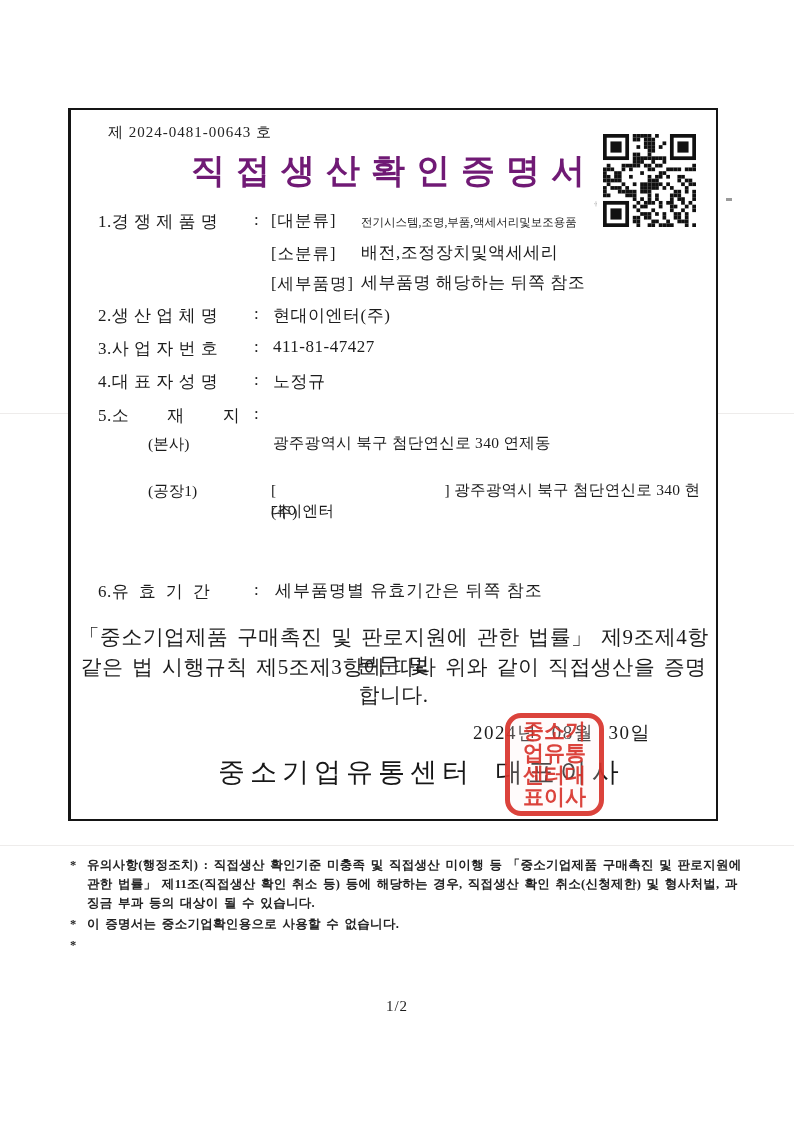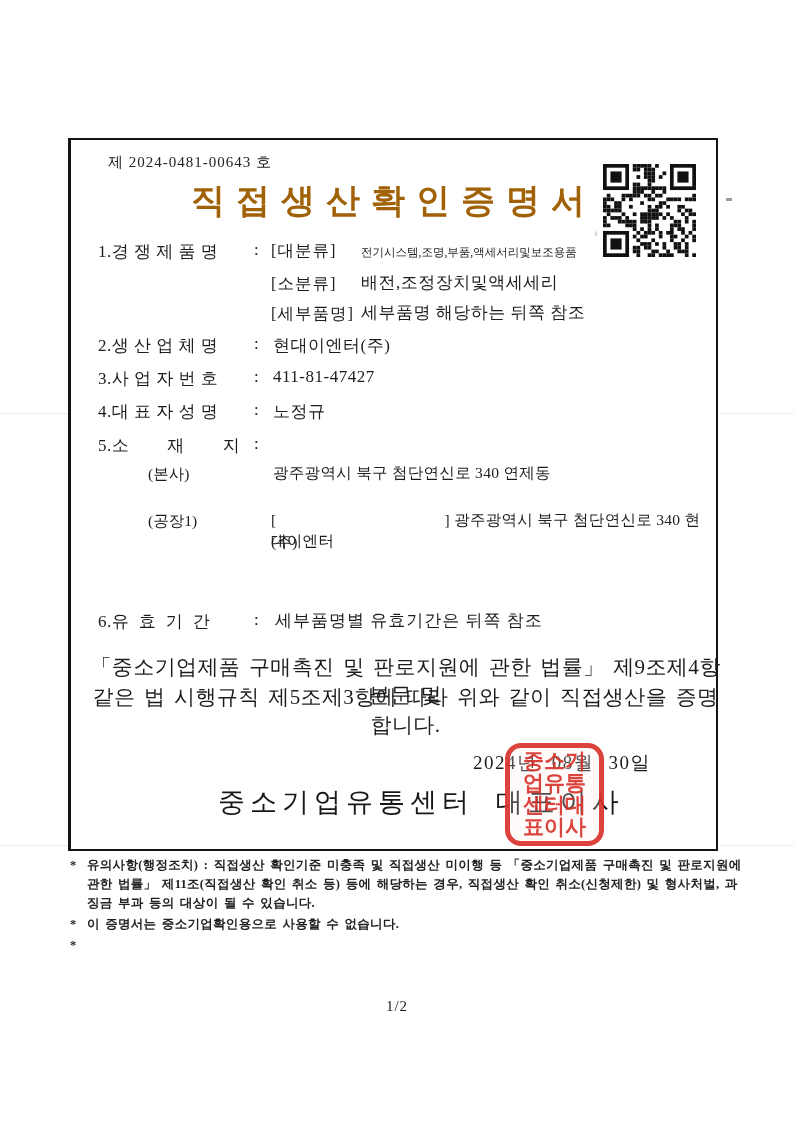--- a/index.html
+++ b/index.html
@@ -6,29 +6,28 @@
   html,body { background:#fff; }
   body {
     width:794px; height:1123px; position:relative; overflow:hidden;
     font-family:"Liberation Serif","DejaVu Serif",serif;
     color:#1c1c1c;
   }
   .abs { position:absolute; }
 
   
   .cert-box {
-    left:68px; top:138px; width:650px; height:713px;
+    left:68px; top:108px; width:650px; height:713px;
     border:2px solid #151515; border-left-width:3px;
     background:#fff;
-    padding-left:12px;
   }
   .doc-number { left:37px; top:13px; font-size:15px; letter-spacing:1px; color:#222; }
   .cert-title {
     left:0; top:38px; width:100%; text-align:center;
-    font-size:34px; font-weight:bold; letter-spacing:11px; color:#a16207;
+    font-size:34px; font-weight:bold; letter-spacing:11px; color:#701a75;
   }
   .qr { left:532px; top:24px; width:93px; height:93px; }
   .qr svg { display:block; }
   .qr-side-mark { left:521px; top:86px; width:8px; height:22px; font-size:6px; color:#8a8a8a;
     writing-mode:vertical-rl; overflow:hidden; letter-spacing:1px; }
 
   
   .f-label { font-size:17px; white-space:pre; letter-spacing:0.5px; }
   .f-colon { font-size:17px; }
   .f-value { font-size:17px; letter-spacing:0.5px; }

